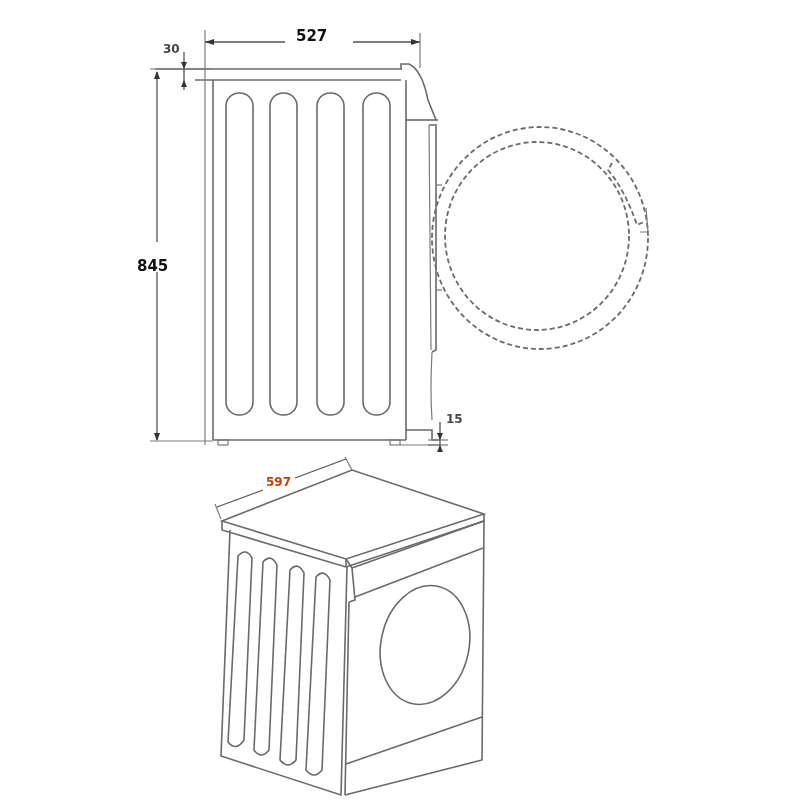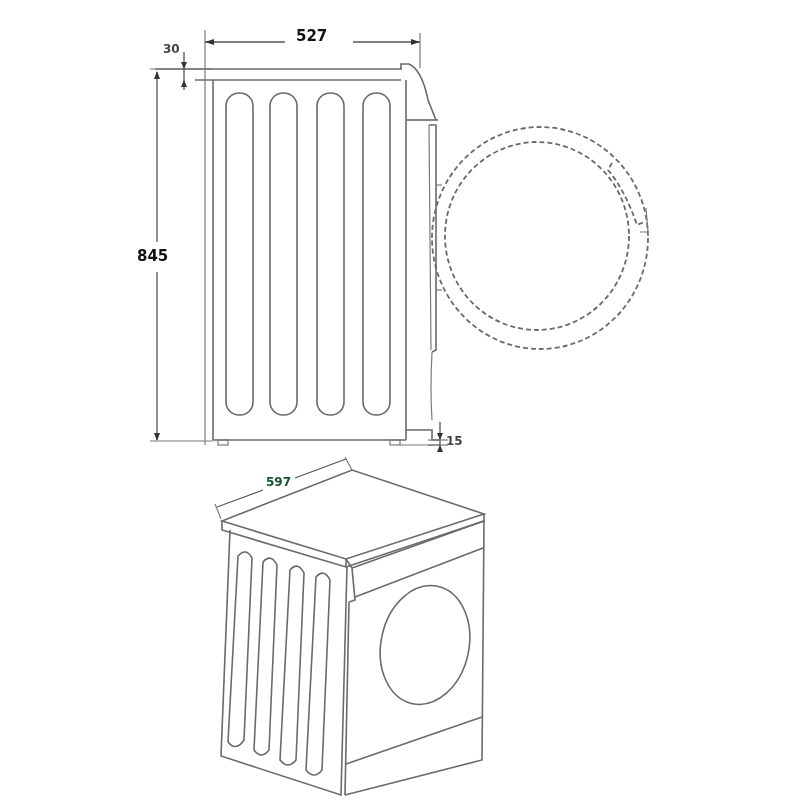--- a/index.html
+++ b/index.html
@@ -123,16 +123,16 @@
     <ellipse class="line" cx="425" cy="645" rx="44" ry="60" transform="rotate(12 425 645)"></ellipse>
 
     <path class="line" d="M 238 556 Q 246 547 252 558 L 244 740 Q 236 752 228 742 Z"></path>
     <path class="line" d="M 263 562 Q 271 553 277 565 L 269 750 Q 261 760 254 750 Z"></path>
     <path class="line" d="M 290 570 Q 298 561 304 573 L 296 760 Q 288 770 280 760 Z"></path>
     <path class="line" d="M 316 577 Q 324 568 330 580 L 322 770 Q 314 780 306 770 Z"></path>
   </g>
 </svg>
 
 <div class="label label-lg" style="left:296px; top:27px;">527</div>
-<div class="label label-lg" style="left:137px; top:247px;">845</div>
+<div class="label label-lg" style="left:137px; top:257px;">845</div>
 <div class="label label-sm" style="left:163px; top:42px;">30</div>
-<div class="label label-sm" style="left:446px; top:434px;">15</div>
-<div class="label label-sm" style="left:266px; top:475px; color:#14532d;">597</div>
+<div class="label label-sm" style="left:446px; top:412px;">15</div>
+<div class="label label-sm" style="left:266px; top:475px; color:#c2410c;">597</div>
 
 </body></html>

